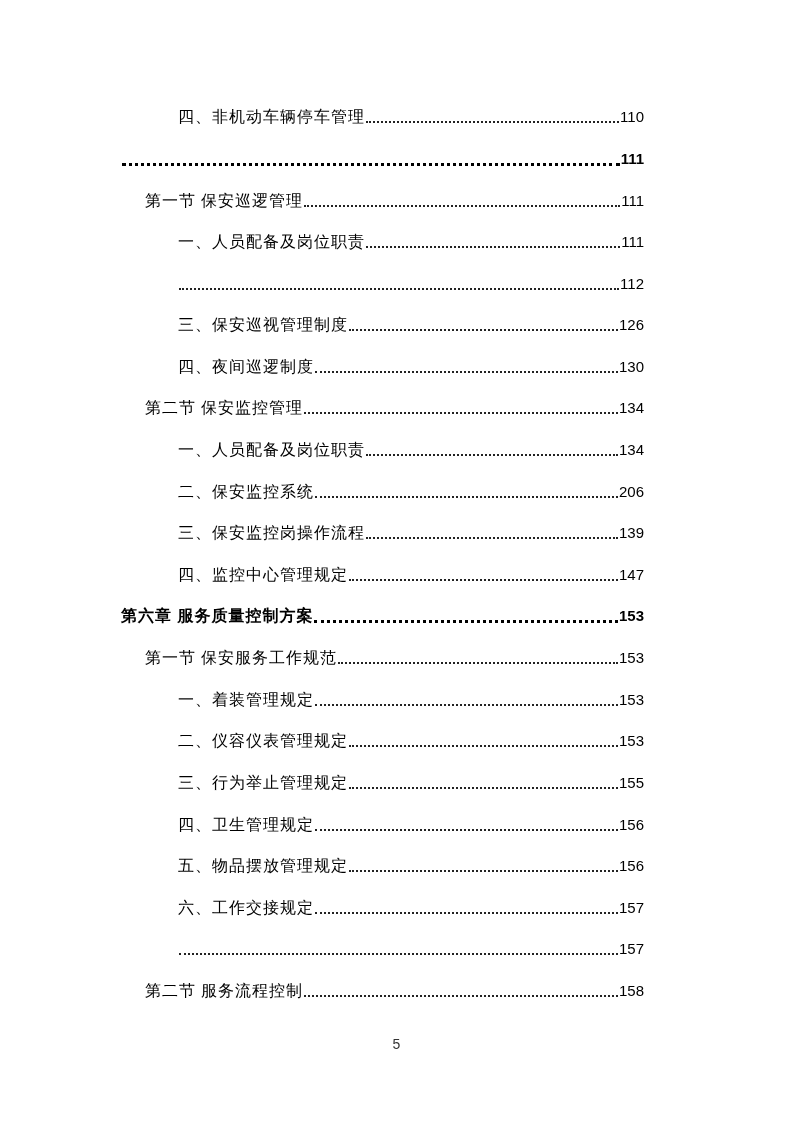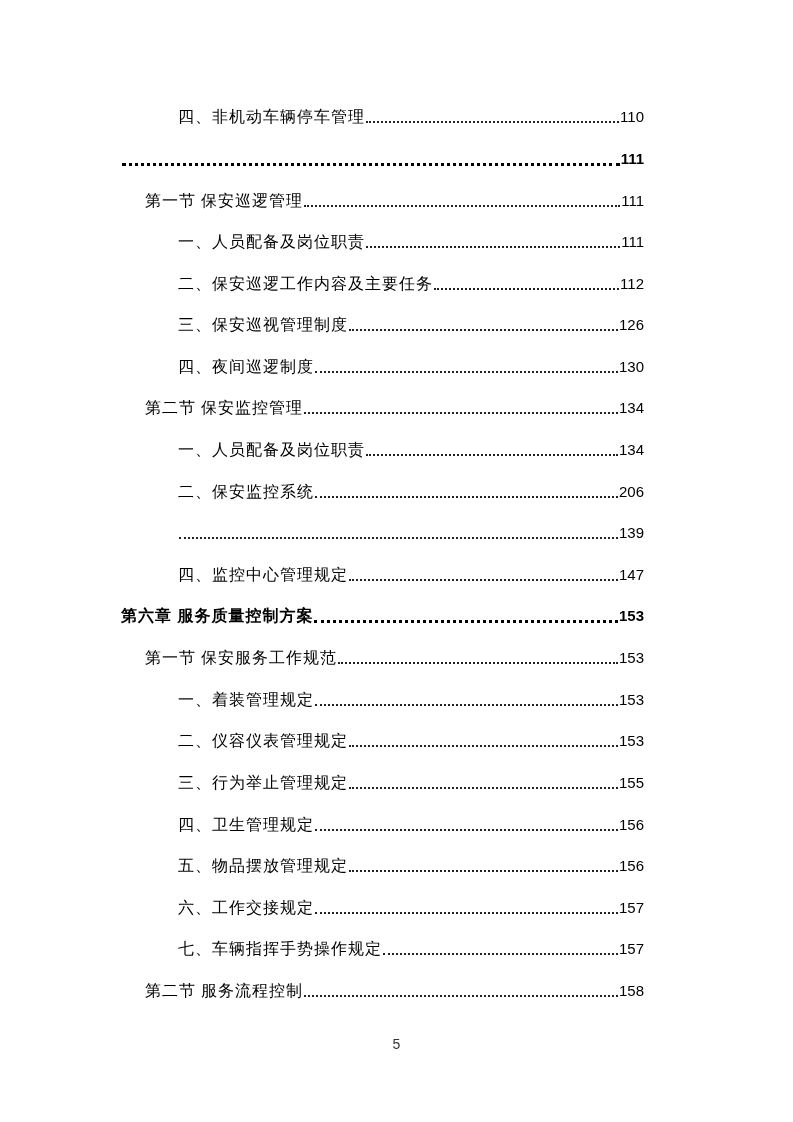--- a/index.html
+++ b/index.html
@@ -91,21 +91,20 @@
     <span class="title">第一节  保安巡逻管理</span>
     <span class="dots"></span>
     <span class="page">111</span>
   </div>
   <div class="toc-entry level-2" style="top:229px">
     <span class="title">一、人员配备及岗位职责</span>
     <span class="dots"></span>
     <span class="page">111</span>
   </div>
   <div class="toc-entry level-2" style="top:271px">
-    <span class="title">二、保安巡逻工作内容及主要任务</span>
     <span class="dots"></span>
     <span class="page">112</span>
   </div>
   <div class="toc-entry level-2" style="top:312px">
     <span class="title">三、保安巡视管理制度</span>
     <span class="dots"></span>
     <span class="page">126</span>
   </div>
   <div class="toc-entry level-2" style="top:354px">
     <span class="title">四、夜间巡逻制度</span>
@@ -121,20 +120,21 @@
     <span class="title">一、人员配备及岗位职责</span>
     <span class="dots"></span>
     <span class="page">134</span>
   </div>
   <div class="toc-entry level-2" style="top:479px">
     <span class="title">二、保安监控系统</span>
     <span class="dots"></span>
     <span class="page">206</span>
   </div>
   <div class="toc-entry level-2" style="top:520px">
+    <span class="title">三、保安监控岗操作流程</span>
     <span class="dots"></span>
     <span class="page">139</span>
   </div>
   <div class="toc-entry level-2" style="top:562px">
     <span class="title">四、监控中心管理规定</span>
     <span class="dots"></span>
     <span class="page">147</span>
   </div>
   <div class="toc-entry level-0" style="top:603px">
     <span class="title">第六章  服务质量控制方案</span>
@@ -170,21 +170,20 @@
     <span class="title">五、物品摆放管理规定</span>
     <span class="dots"></span>
     <span class="page">156</span>
   </div>
   <div class="toc-entry level-2" style="top:895px">
     <span class="title">六、工作交接规定</span>
     <span class="dots"></span>
     <span class="page">157</span>
   </div>
   <div class="toc-entry level-2" style="top:936px">
-    <span class="title">七、车辆指挥手势操作规定</span>
     <span class="dots"></span>
     <span class="page">157</span>
   </div>
   <div class="toc-entry level-1" style="top:978px">
     <span class="title">第二节  服务流程控制</span>
     <span class="dots"></span>
     <span class="page">158</span>
   </div>
 </div>
 

